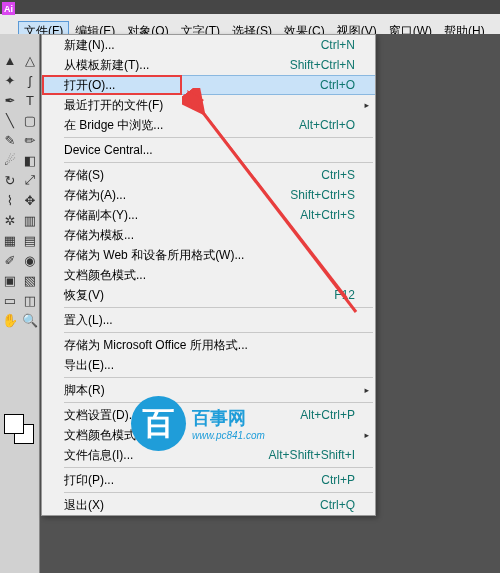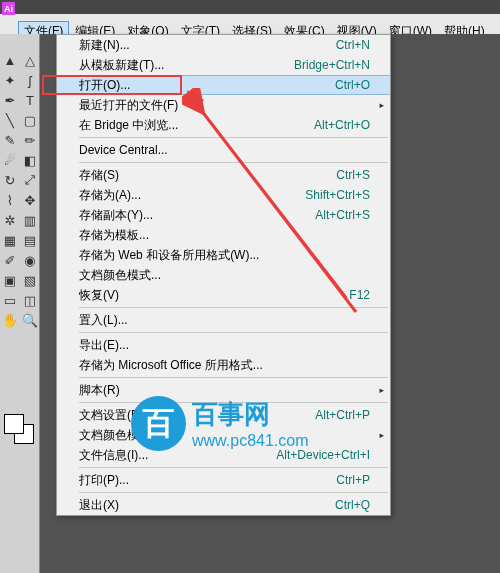--- a/index.html
+++ b/index.html
@@ -9,34 +9,34 @@
   .menubar div { padding: 2px 6px; cursor: default; }
   .menubar .active { background: #c9e2f8; border: 1px solid #5a99d6; padding: 1px 5px; }
   .ai-icon { position: absolute; left: 2px; top: 2px; width: 13px; height: 13px; background: #d946ef; color: #fff; font-size: 9px; font-weight: bold; display: flex; align-items: center; justify-content: center; }
   .toolstrip { position: absolute; left: 0; top: 34px; bottom: 0; width: 40px; background: #d1d1d1; border-right: 1px solid #888; }
   .toolgrid { display: flex; flex-wrap: wrap; width: 40px; }
   .tool { width: 20px; height: 20px; display: flex; align-items: center; justify-content: center; font-size: 13px; color: #333; border: 0; background: none; }
   .swatch { position: absolute; left: 4px; top: 380px; width: 30px; height: 30px; }
   .swatch .fg { position: absolute; width: 20px; height: 20px; background: #fff; border: 1px solid #000; }
   .swatch .bg { position: absolute; left: 10px; top: 10px; width: 20px; height: 20px; background: #fff; border: 1px solid #000; }
   .canvas { position: absolute; left: 40px; top: 34px; right: 0; bottom: 0; background: #525252; }
-  .dropdown { position: absolute; left: 56px; top: 34px; width: 335px; background: #f0f0f0; border: 1px solid #999; box-shadow: 2px 2px 5px rgba(0,0,0,.3); }
+  .dropdown { position: absolute; left: 41px; top: 34px; width: 335px; background: #f0f0f0; border: 1px solid #999; box-shadow: 2px 2px 5px rgba(0,0,0,.3); }
   .menuitem { display: flex; justify-content: space-between; align-items: center; padding: 2px 20px 2px 22px; height: 20px; cursor: default; }
   .menuitem.hover { background: #c9e2f8; border-top: 1px solid #8ab8e0; border-bottom: 1px solid #8ab8e0; height: 20px; padding-top: 1px; padding-bottom: 1px; }
   .sep { height: 1px; background: #c8c8c8; margin: 2px 2px 2px 22px; }
   .shortcut { color: #0f766e; }
   .submenu::after { content: "▸"; font-size: 9px; color: #333; position: absolute; right: 6px; }
   .menuitem { position: relative; }
   .highlight-box { position: absolute; left: 42px; top: 75px; width: 140px; height: 20px; border: 2px solid #e83e3e; pointer-events: none; }
   .arrow { position: absolute; left: 182px; top: 88px; pointer-events: none; }
   .watermark { position: absolute; left: 131px; top: 396px; display: flex; align-items: center; }
   .wm-circle { width: 55px; height: 55px; border-radius: 50%; background: #1F9DD9; display: flex; align-items: center; justify-content: center; color: #fff; font-size: 32px; font-weight: bold; }
   .wm-text { margin-left: 6px; }
-  .wm-text .big { font-size: 26px; color: #1F9DD9; font-weight: bold; }
-  .wm-text .small { font-size: 16px; color: #1F9DD9; }
+  .wm-text .big { font-size: 18px; color: #1F9DD9; font-weight: bold; }
+  .wm-text .small { font-size: 10px; color: #1F9DD9; font-style: italic; }
 </style>
 </head>
 <body>
 
 <div class="ai-icon">
     <span>Ai</span>
   </div>
 <div class="titlebar"></div>
 
 <div class="menubar">
@@ -91,21 +91,21 @@
 
 <div class="canvas"></div>
 
 <div class="dropdown">
   <div class="menuitem">
       <span>新建(N)...</span>
       <span class="shortcut">Ctrl+N</span>
     </div>
   <div class="menuitem">
       <span>从模板新建(T)...</span>
-      <span class="shortcut">Bridge+Ctrl+N</span>
+      <span class="shortcut">Shift+Ctrl+N</span>
     </div>
   <div class="menuitem hover">
       <span>打开(O)...</span>
       <span class="shortcut">Ctrl+O</span>
     </div>
   <div class="menuitem submenu">
       <span>最近打开的文件(F)</span>
       <span class="shortcut"></span>
     </div>
   <div class="menuitem">
@@ -145,44 +145,44 @@
       <span>恢复(V)</span>
       <span class="shortcut">F12</span>
     </div>
   <div class="sep"></div>
   <div class="menuitem">
       <span>置入(L)...</span>
       <span class="shortcut"></span>
     </div>
   <div class="sep"></div>
   <div class="menuitem">
+      <span>存储为 Microsoft Office 所用格式...</span>
+      <span class="shortcut"></span>
+    </div>
+  <div class="menuitem">
       <span>导出(E)...</span>
-      <span class="shortcut"></span>
-    </div>
-  <div class="menuitem">
-      <span>存储为 Microsoft Office 所用格式...</span>
       <span class="shortcut"></span>
     </div>
   <div class="sep"></div>
   <div class="menuitem submenu">
       <span>脚本(R)</span>
       <span class="shortcut"></span>
     </div>
   <div class="sep"></div>
   <div class="menuitem">
       <span>文档设置(D)...</span>
       <span class="shortcut">Alt+Ctrl+P</span>
     </div>
   <div class="menuitem submenu">
       <span>文档颜色模式(M)</span>
       <span class="shortcut"></span>
     </div>
   <div class="menuitem">
       <span>文件信息(I)...</span>
-      <span class="shortcut">Alt+Device+Ctrl+I</span>
+      <span class="shortcut">Alt+Shift+Shift+I</span>
     </div>
   <div class="sep"></div>
   <div class="menuitem">
       <span>打印(P)...</span>
       <span class="shortcut">Ctrl+P</span>
     </div>
   <div class="sep"></div>
   <div class="menuitem">
       <span>退出(X)</span>
       <span class="shortcut">Ctrl+Q</span>

